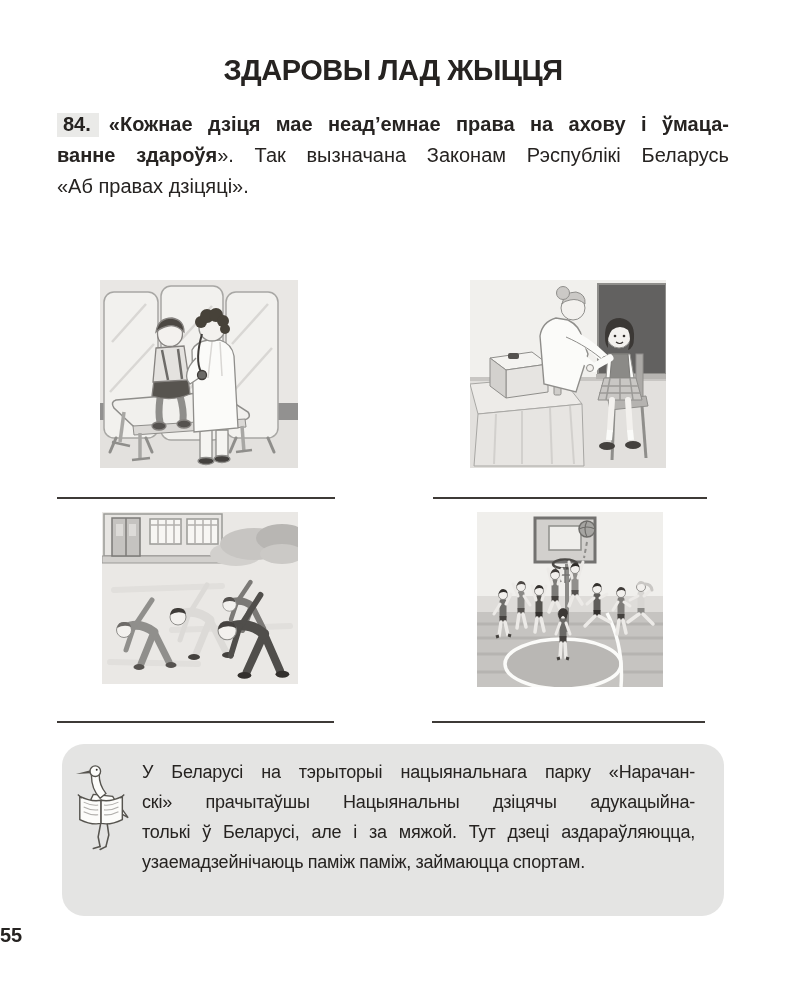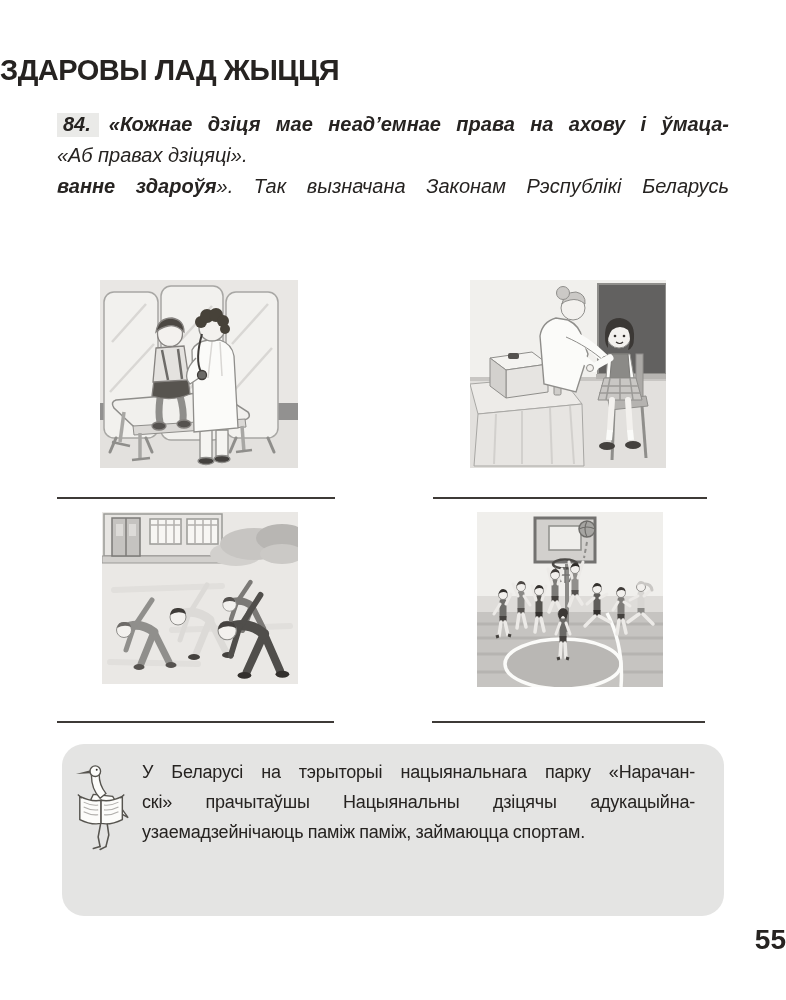--- a/index.html
+++ b/index.html
@@ -5,23 +5,23 @@
   * { margin:0; padding:0; box-sizing:border-box; }
   html,body { background:#ffffff; }
   #page {
     position:relative; width:786px; height:1000px; margin:0 auto;
     background:#fff; overflow:hidden;
     font-family:"Liberation Sans", sans-serif;
     color:var(--text,#262321);
   }
   .title {
     position:absolute; top:54px; left:0; width:100%;
-    text-align:left; font-size:29px; font-weight:bold; letter-spacing:-0.5px;
-  }
-  .para { position:absolute; left:57px; width:672px; font-size:20px; line-height:31px;font-style:italic; }
+    text-align:center; font-size:29px; font-weight:bold; letter-spacing:-0.5px;
+  }
+  .para { position:absolute; left:57px; width:672px; font-size:20px; line-height:31px; }
   #statement { top:109px; }
   #task { top:207px; }
   .tline { text-align:justify; }
   .tline.just { text-align-last:justify; }
   .tline.ind { text-indent:44px; }
   .seg-badge {
     font-weight:bold; background:var(--badge_bg,#eaeae8);
     padding:0 8px 2px 6px; margin-right:10px;
   }
   .seg-bold { font-weight:bold; }
@@ -34,34 +34,34 @@
     display:flex; align-items:flex-start; padding:12px 29px 10px 12px;
   }
   .stork { flex:0 0 58px; margin-top:4px; }
   .stork svg { display:block; width:58px; height:92px; }
   .infotext {
     flex:1; margin-left:10px; font-size:18px; line-height:30px;
     letter-spacing:-0.2px; word-spacing:-0.5px; margin-top:1px;
   }
   .pagenum {
     position:absolute; top:924px; left:0; width:100%;
-    text-align:right; font-size:28px; font-weight:bold;
+    text-align:left; font-size:20px; font-weight:bold;
   }
 </style>
 </head>
 <body>
 
 <div id="page">
 
   <h1 class="title">ЗДАРОВЫ ЛАД ЖЫЦЦЯ</h1>
 
   <div class="para" id="statement">
       <div class="tline just"><span class="seg-badge">84.</span><span class="seg-bold">«Кожнае дзіця мае неад’емнае права на ахову і ўмаца-</span></div>
+      <div class="tline just"><span class="seg-bold">ванне здароўя</span><span class="seg-normal">». Так вызначана Законам Рэспублікі Беларусь</span></div>
       <div class="tline"><span class="seg-normal">«Аб правах дзіцяці».</span></div>
-      <div class="tline just"><span class="seg-bold">ванне здароўя</span><span class="seg-normal">». Так вызначана Законам Рэспублікі Беларусь</span></div>
     </div>
 
 
   <figure class="fig" style="left:100px;top:280px;width:198px;height:188px;" aria-label="doctor-examining-boy">
     <svg viewBox="0 0 198 188">
       <rect width="198" height="188" fill="#e9e7e4"></rect>
       <rect y="123" width="198" height="17" fill="#929190"></rect>
       <rect y="140" width="198" height="48" fill="#e3e1de"></rect>
       <g fill="#f2f1ee" stroke="#a8a7a4" stroke-width="1.5">
         <rect x="4" y="12" width="54" height="146" rx="10"></rect>
@@ -416,19 +416,20 @@
           <path d="M46 42 Q38 46 31 45"></path>
             <path d="M46 47 Q38 51 31 50"></path>
             <path d="M46 52 Q38 56 31 55"></path>
         </g>
         <path d="M4 34 L8 38 M52 34 L48 38" stroke="#56544f" stroke-width="1.4"></path>
       </svg>
     </div>
     <div class="infotext">
         <div class="tline just">У Беларусі на тэрыторыі нацыянальнага парку «Нарачан-</div>
         <div class="tline just">скі» прачытаўшы Нацыянальны дзіцячы адукацыйна-</div>
+        <div class="tline just">толькі ў Беларусі, але і за мяжой. Тут дзеці аздараўляюцца,</div>
         <div class="tline">узаемадзейнічаюць паміж паміж, займаюцца спортам.</div>
       </div>
   </aside>
 
   <div class="pagenum">55</div>
 
 </div>
 
 </body></html>

